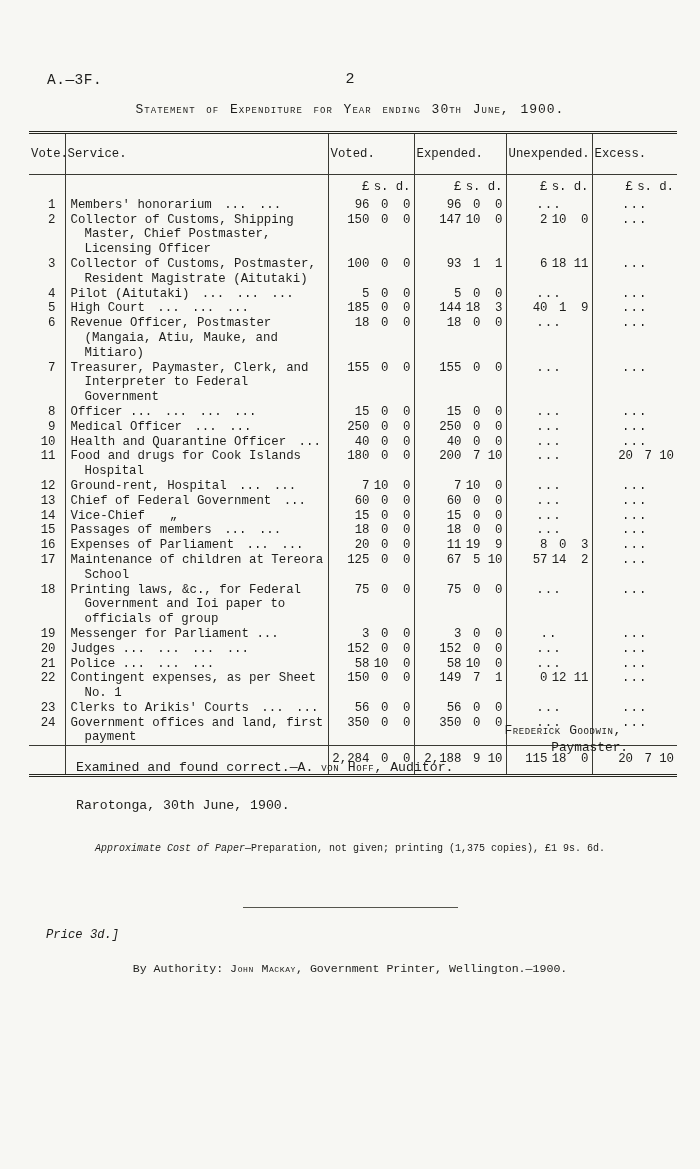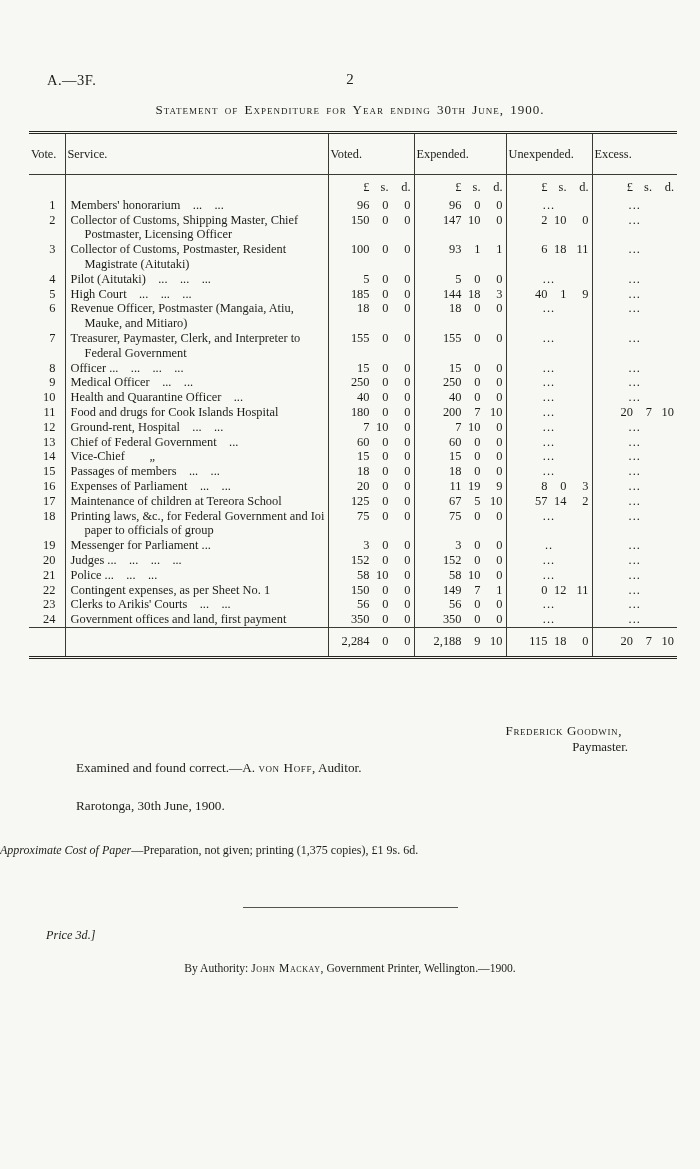--- a/index.html
+++ b/index.html
@@ -3,21 +3,21 @@
 <meta charset="utf-8">
 <style>
   html,body{margin:0;padding:0;}
   body{
     width:700px;height:1169px;
     background:#f7f7f3;
     font-family:"Liberation Serif","DejaVu Serif",serif;
     color:#1d1d1b;
     overflow:hidden;
   }
-  .page{position:relative;width:700px;height:862px;}
+  .page{position:relative;width:700px;height:862px;font-family:Liberation Mono, monospace;}
 
   .doc-ref{position:absolute;top:72px;left:47px;font-size:14.5px;letter-spacing:.5px;}
   .page-num{position:absolute;top:71px;left:0;right:0;text-align:center;font-size:15px;}
   .doc-title{
     position:absolute;top:102px;left:0;right:0;text-align:center;
     font-size:13px;font-variant:small-caps;letter-spacing:1px;word-spacing:2px;
   }
 
   .table-wrap{position:absolute;top:131px;left:29px;width:648px;}
   table.xtable{
@@ -42,21 +42,21 @@
   .m-d{width:22px;text-align:right;}
   .dots{display:block;text-align:center;letter-spacing:1px;}
   tr.currency-row td{padding-top:5px;padding-bottom:3px;}
   tr.totals-row td{border-top:1px solid #3a3a33;padding-top:6px;padding-bottom:7px;}
 
   .sc{font-variant:small-caps;letter-spacing:.6px;}
   .sig-name{position:absolute;top:723px;left:0;right:78px;text-align:right;font-size:13px;}
   .sig-role{position:absolute;top:740px;left:0;right:72px;text-align:right;font-size:12.8px;}
   .audit-line{position:absolute;top:760px;left:76px;font-size:13.2px;}
   .dateline{position:absolute;top:798px;left:76px;font-size:13.2px;}
-  .cost-note{position:absolute;top:843px;left:0;right:0;font-size:12px;}
+  .cost-note{position:absolute;top:843px;left:0;right:0;text-align:center;font-size:10px;}
   .cost-note .lbl{font-style:italic;}
   .footer-rule{position:absolute;top:907px;left:243px;width:215px;border-top:1px solid #55554d;}
   .imprint{position:absolute;top:914px;left:0;right:0;text-align:center;font-size:11.6px;margin-top:48px;}
   .price{position:absolute;top:928px;left:46px;font-style:italic;font-size:12.2px;}
 </style>
 </head>
 <body>
 
 <div class="page">
 

